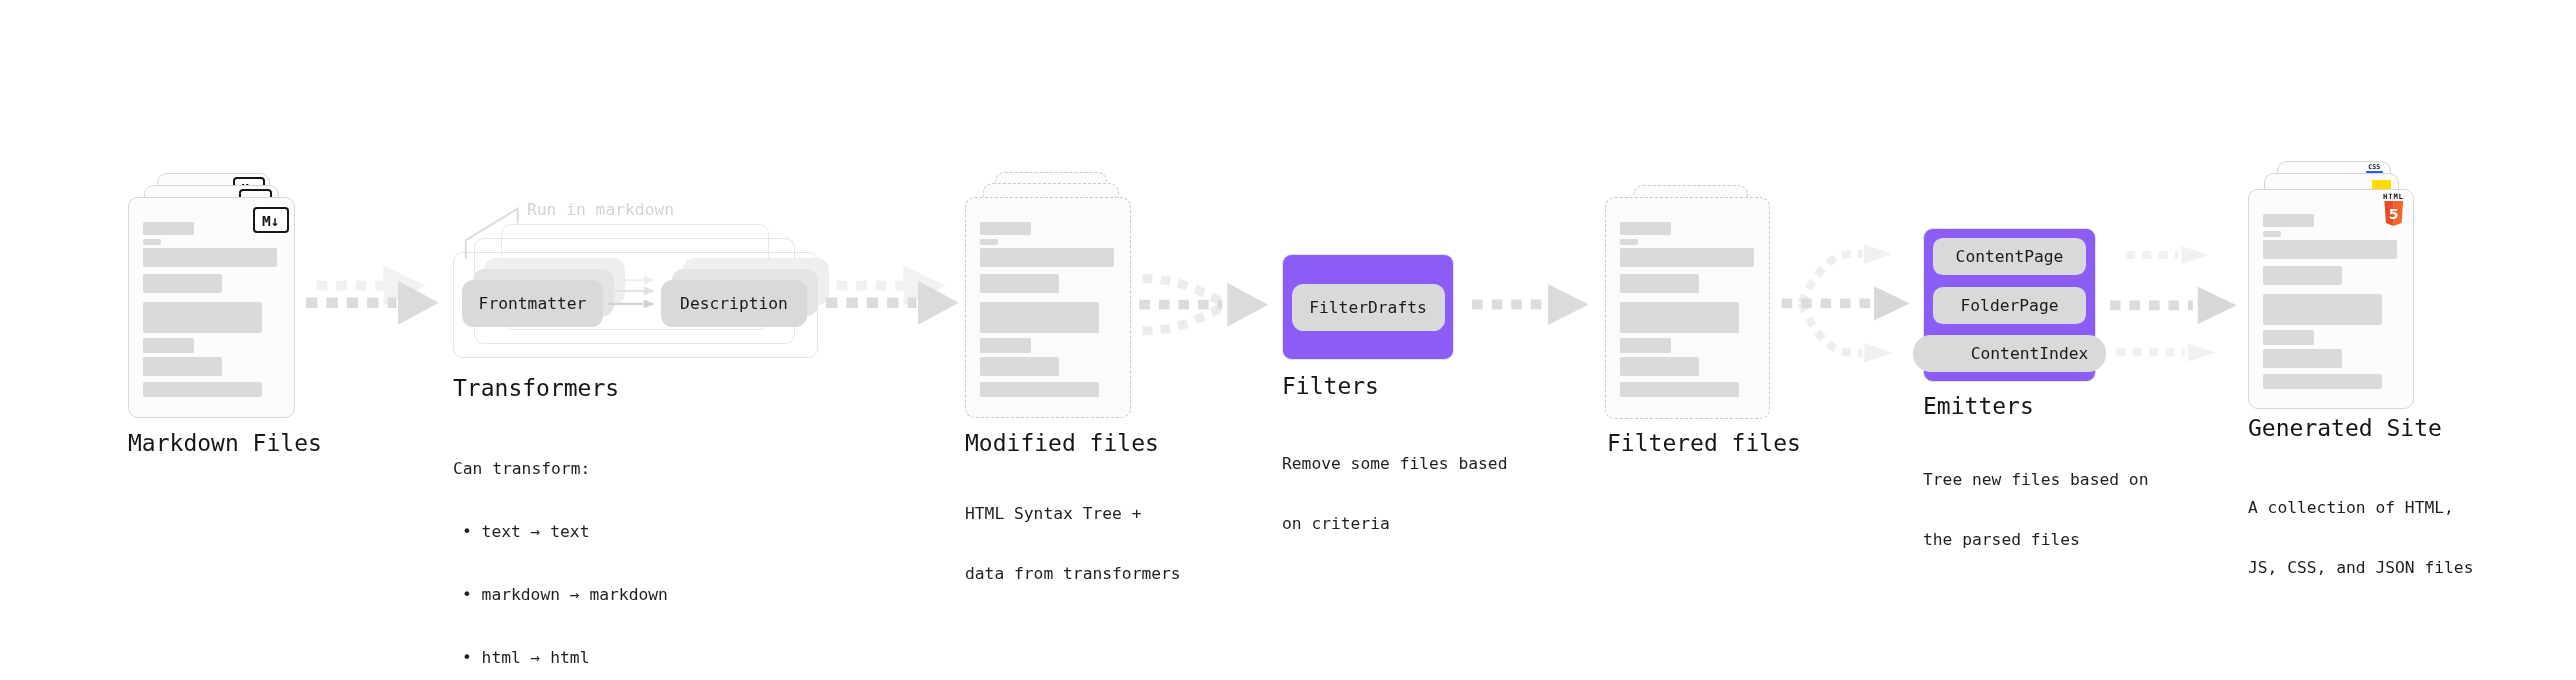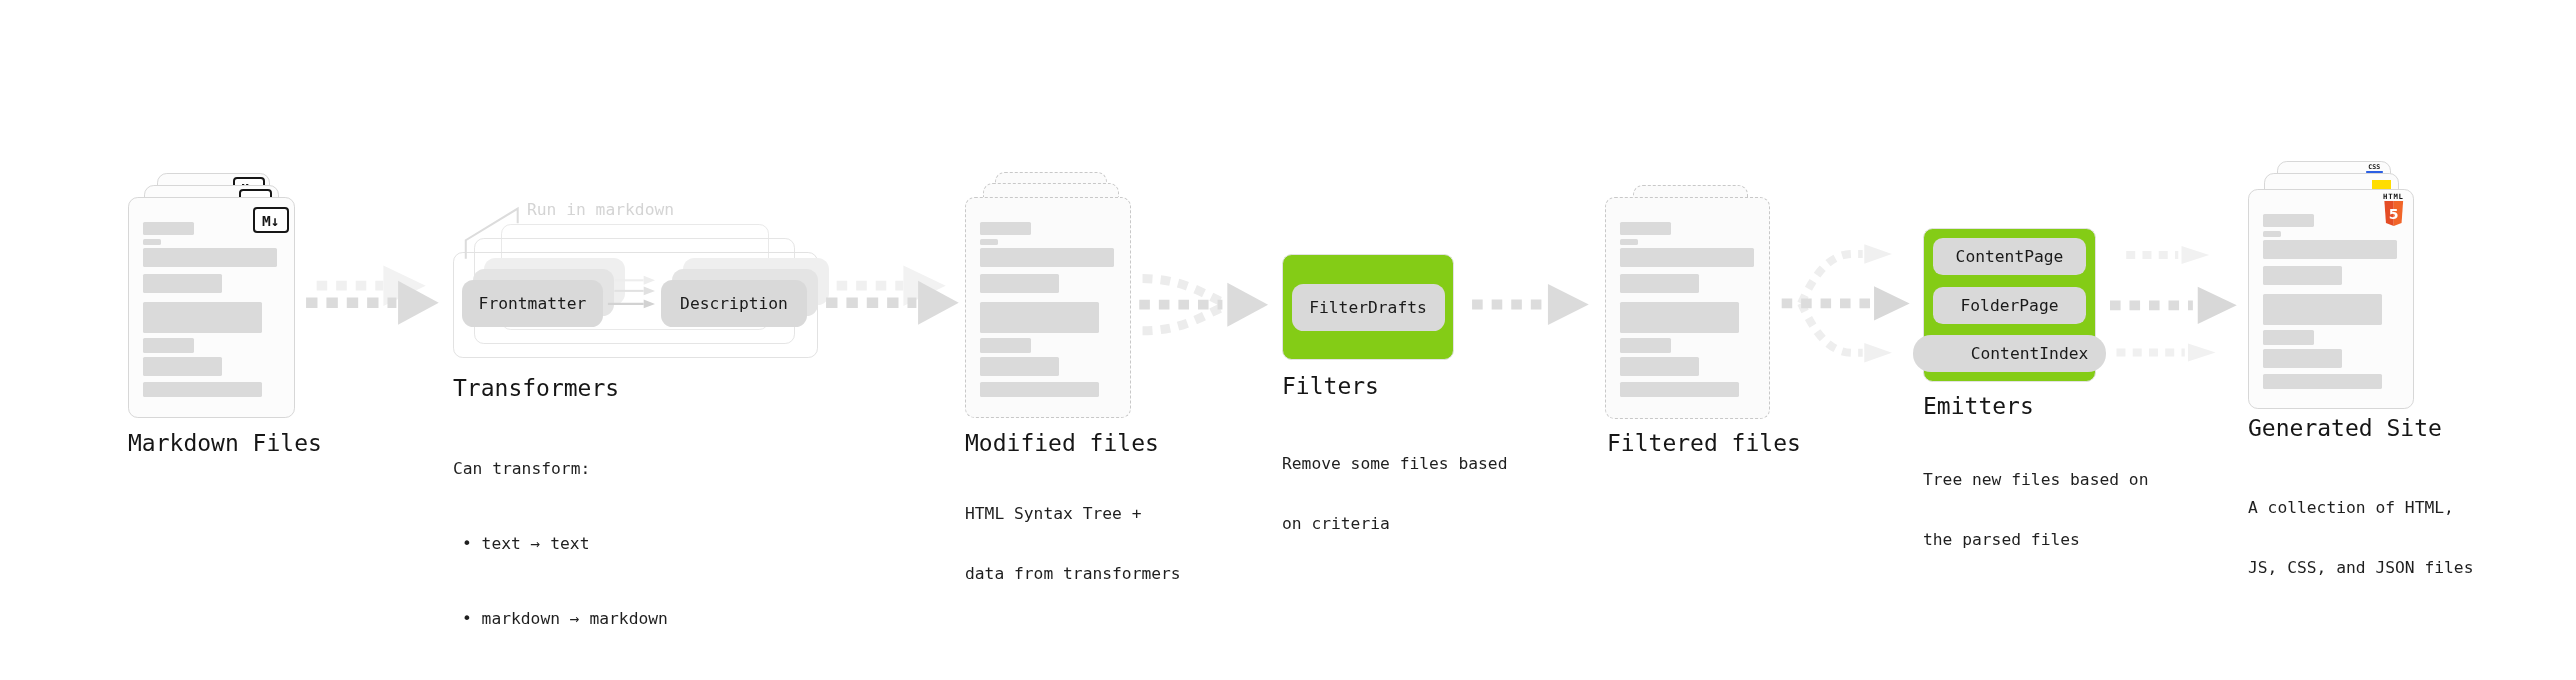--- a/index.html
+++ b/index.html
@@ -30,33 +30,33 @@
   
   .html5-wrap{position:absolute;top:3.3px;right:8.1px;width:23px;text-align:center;}
   .html5-label{font-size:7.3px;font-weight:bold;letter-spacing:0.8px;color:#111;line-height:7.3px;}
   .css-wrap{position:absolute;top:1.6px;right:7.3px;width:17px;text-align:center;}
   .css-label{font-size:6.5px;font-weight:bold;color:#111;line-height:6.5px;}
   .css-bar{margin-top:0.8px;height:2.4px;border-radius:0.8px;background:#2b5fe3;}
   .js-rect{position:absolute;top:5.7px;right:7.3px;width:18.7px;height:9px;background:#ffdd00;}
 
   
   .outline-box{position:absolute;border:1.6px solid #e2e2e2;border-radius:9.8px;background:transparent;box-sizing:border-box;}
-  .white-box{position:absolute;border:1.6px solid #e2e2e2;border-radius:9.8px;background:#84cc16;box-sizing:border-box;}
+  .white-box{position:absolute;border:1.6px solid #e2e2e2;border-radius:9.8px;background:#8b5cf6;box-sizing:border-box;}
 
   
   .pill{position:absolute;background:#d9d9d9;border-radius:11.4px;display:flex;align-items:center;
         justify-content:center;font-size:16.3px;color:#1a1a1a;white-space:pre;}
   .ghost1{background:#e4e4e4;}
   .ghost2{background:#efefef;}
 
   
   .stage-label{position:absolute;font-size:23px;line-height:29px;white-space:pre;color:#161616;}
   .stage-desc{position:absolute;font-size:16.3px;line-height:20.3px;white-space:pre;color:#1f1f1f;}
   .bullets-block{position:absolute;font-size:16.3px;line-height:21px;white-space:pre;color:#1f1f1f;}
-  .bullet-line{padding-left:9px;margin-top:12px;}
+  .bullet-line{padding-left:9px;}
   .annotation{position:absolute;font-size:16.3px;line-height:23px;color:#d4d4d4;white-space:pre;}
 
   svg{position:absolute;overflow:visible;}
 </style>
 </head>
 <body>
 
 <div class="canvas">
 
   <div>

